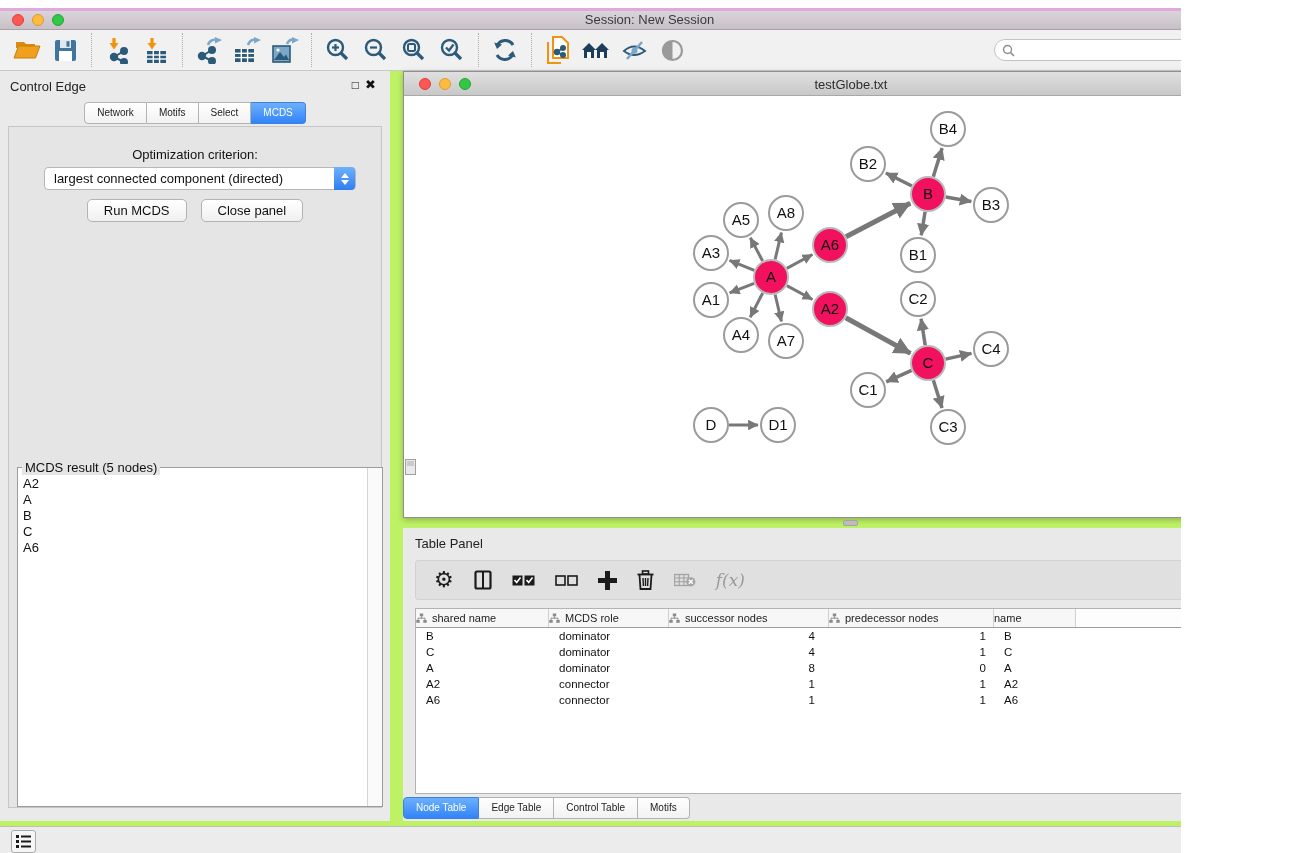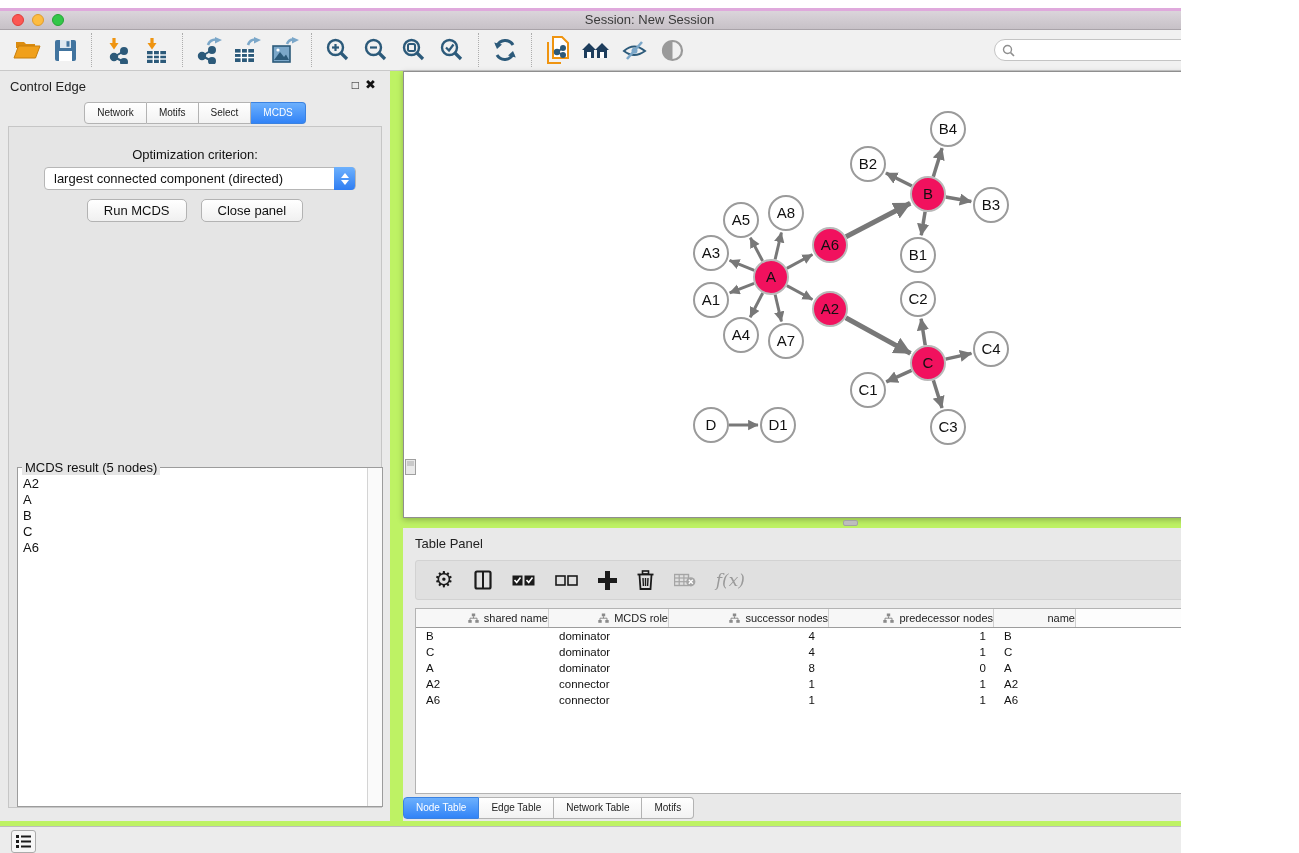--- a/index.html
+++ b/index.html
@@ -77,21 +77,21 @@
   
   .tpanel { position:absolute; left:403px; top:520px; width:896px; height:293px; background:#e9e9e9; }
   .tp-toolbar { position:absolute; left:12px; top:32px; width:876px; height:40px; background:#e0e0e0;
     border:1px solid #d2d2d2; border-radius:3px; display:flex; align-items:center; gap:20px; padding-left:18px; }
   .tico { display:flex; align-items:center; justify-content:center; height:26px; }
   .gear { font-size:22px; color:#1b1b1b; font-family:"DejaVu Sans",sans-serif; line-height:22px; }
   .fx { font-family:"DejaVu Serif",serif; font-style:italic; font-size:17px; color:#9a9a9a; }
   .table-wrap { position:absolute; left:12px; top:80px; width:876px; height:186px; background:#fff;
     border:1px solid #b3b3b3; overflow:hidden; }
   .thead { display:flex; height:19px; background:#f7f7f7; border-bottom:1px solid #9d9d9d; }
-  .th { display:flex; align-items:center; justify-content:flex-end; gap:5px; font-size:11px; color:#222;
+  .th { display:flex; align-items:center; justify-content:flex-start; gap:5px; font-size:11px; color:#222;
     border-right:1px solid #cfcfcf; height:100%; }
   .th.filler { border-right:none; background:#fdfdfd; }
   .trow { display:flex; height:16px; align-items:center; }
   .td { font-size:11.5px; color:#111; padding:0 10px; white-space:nowrap; overflow:hidden; }
   .bottom-tabs { position:absolute; top:269px; width:100%; display:flex; justify-content:flex-start; }
   .tp-panel-icons { position:absolute; right:10px; top:6px; font-size:13px; color:#111; letter-spacing:6px; }
 
   
   .statusbar { position:absolute; left:0; top:818px; width:1299px; height:29px; background:#ececec;
     border-top:1px solid #bdbdbd;text-align:right; }
@@ -318,20 +318,26 @@
             <div>B</div>
             <div>C</div>
             <div>A6</div>
           </div>
         <div class="result-scroll"></div>
       </div>
     </div>
   </div>
 
   <div class="netwin">
+    <div class="net-titlebar">
+      <span class="tl red"></span>
+      <span class="tl yel"></span>
+      <span class="tl grn"></span>
+      <div class="net-title">testGlobe.txt</div>
+    </div>
     <div class="net-canvas">
       <svg id="graph" width="894" height="421" viewBox="0 0 894 421">
           <defs>
             <marker id="arw" markerWidth="4" markerHeight="4" refX="3.3" refY="1.75" orient="auto">
               <path d="M0,0 L3.5,1.75 L0,3.5 z" fill="#787878"></path>
             </marker>
           </defs>
           <line x1="358.6165642090128" y1="165.07147199712432" x2="346.31492865665246" y2="141.69836444763965" stroke="#787878" stroke-width="3" marker-end="url(#arw)"></line>
           <line x1="371.1074438102079" y1="163.47490640977958" x2="377.43617354421343" y2="136.472326211356" stroke="#787878" stroke-width="3" marker-end="url(#arw)"></line>
           <line x1="350.2874195640653" y1="174.31496782562613" x2="325.5695338177052" y2="164.42781352708207" stroke="#787878" stroke-width="3" marker-end="url(#arw)"></line>
@@ -603,21 +609,21 @@
             <div class="td" style="width: 120px; text-align: left;">connector</div>
             <div class="td" style="width: 160px; text-align: right; padding-right: 14px;">1</div>
             <div class="td" style="width: 165px; text-align: right; padding-right: 8px;">1</div>
             <div class="td" style="width: 82px; text-align: left;">A6</div>
           </div>
         </div>
     </div>
     <div class="bottom-tabs" id="table-tabs">
         <span class="seg active">Node Table</span>
         <span class="seg">Edge Table</span>
-        <span class="seg">Network Table</span>
+        <span class="seg">Control Table</span>
         <span class="seg">Motifs</span>
       </div>
   </div>
 
   <div class="statusbar">
     <span class="list-btn">
       <svg width="15" height="13" viewBox="0 0 15 13">
           <g fill="#1b1b1b">
             <rect x="0" y="0" width="3" height="3"></rect>
             <rect x="5" y="0.5" width="10" height="2"></rect>

